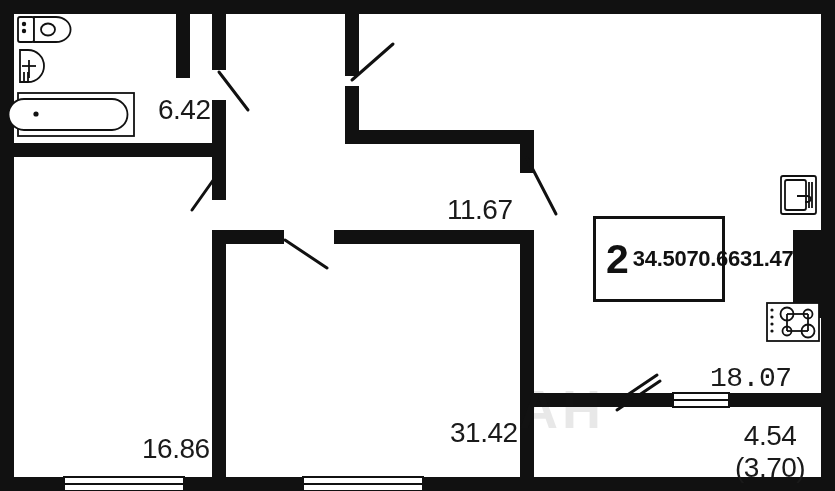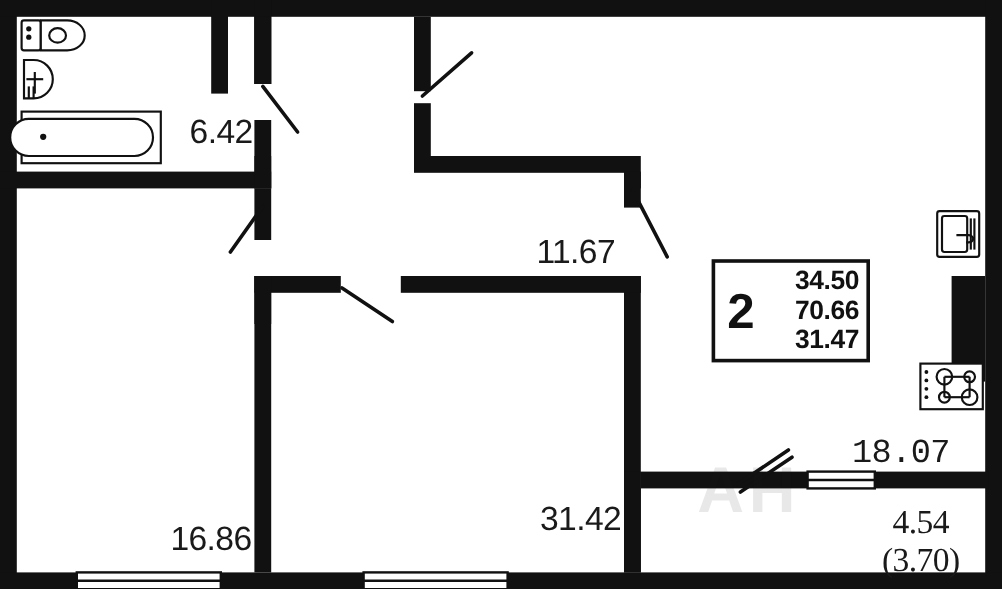--- a/index.html
+++ b/index.html
@@ -52,21 +52,21 @@
     font-family: "Liberation Sans", sans-serif;
     font-size: 41px;
     font-weight: 700;
     color: #111111;
     line-height: 1;
     margin-left: 10px;
     margin-right: 4px;
   }
   #info-areas {
     display: flex;
-    flex-direction: column;
+    flex-direction: row;
     align-items: flex-end;
     justify-content: center;
     margin-right: 6px;
     flex: 1;
   }
   #info-areas > div {
     font-family: "Liberation Sans", sans-serif;
     font-size: 22px;
     font-weight: 700;
     color: #111111;
@@ -84,21 +84,20 @@
     top: 378px;
     width: 210px;
     height: 60px;
     color: rgba(30,30,30,0.10);
     font-family: "Liberation Sans", sans-serif;
     font-size: 54px;
     font-weight: 700;
     letter-spacing: 4px;
     pointer-events: none;
     user-select: none;
-    text-align: center;
   }
 </style>
 </head>
 <body>
 
 <div id="plan-root">
 
   <svg id="plan-svg" viewBox="0 0 835 491">
 
     <g fill="#111111">
@@ -234,21 +233,21 @@
   <div class="area-label" style="left:158px; top:95px;">6.42</div>
 
   <div class="area-label" style="left:447px; top:195px;">11.67</div>
 
   <div class="area-label" style="left:142px; top:434px;">16.86</div>
 
   <div class="area-label" style="left:450px; top:418px;">31.42</div>
 
   <div class="area-label" style="left:710px; top:364px;font-family:Liberation Mono, monospace;">18.07</div>
 
-  <div class="area-label balcony-lines" style="left:735px; top:420px;font-family:Liberation Serif, serif;">
+  <div class="area-label balcony-lines" style="left:735px; top:420px;">
     <div>4.54</div>
     <div>(3.70)</div>
   </div>
 
   <div id="info-box">
     <div id="rooms-count">2</div>
     <div id="info-areas">
       <div>34.50</div>
       <div>70.66</div>
       <div>31.47</div>

